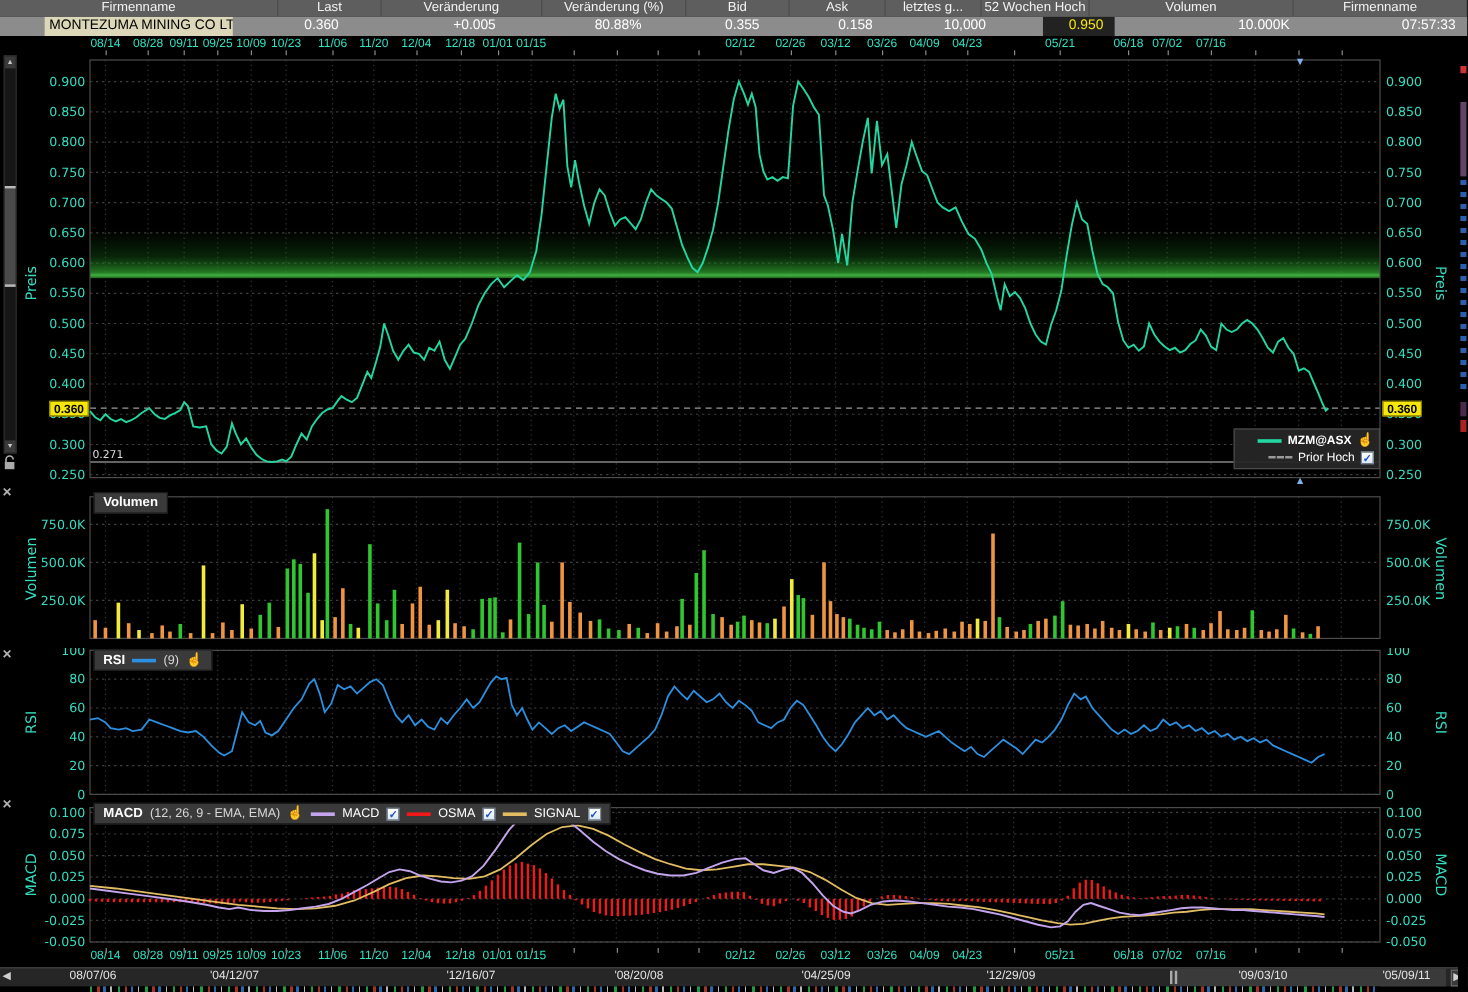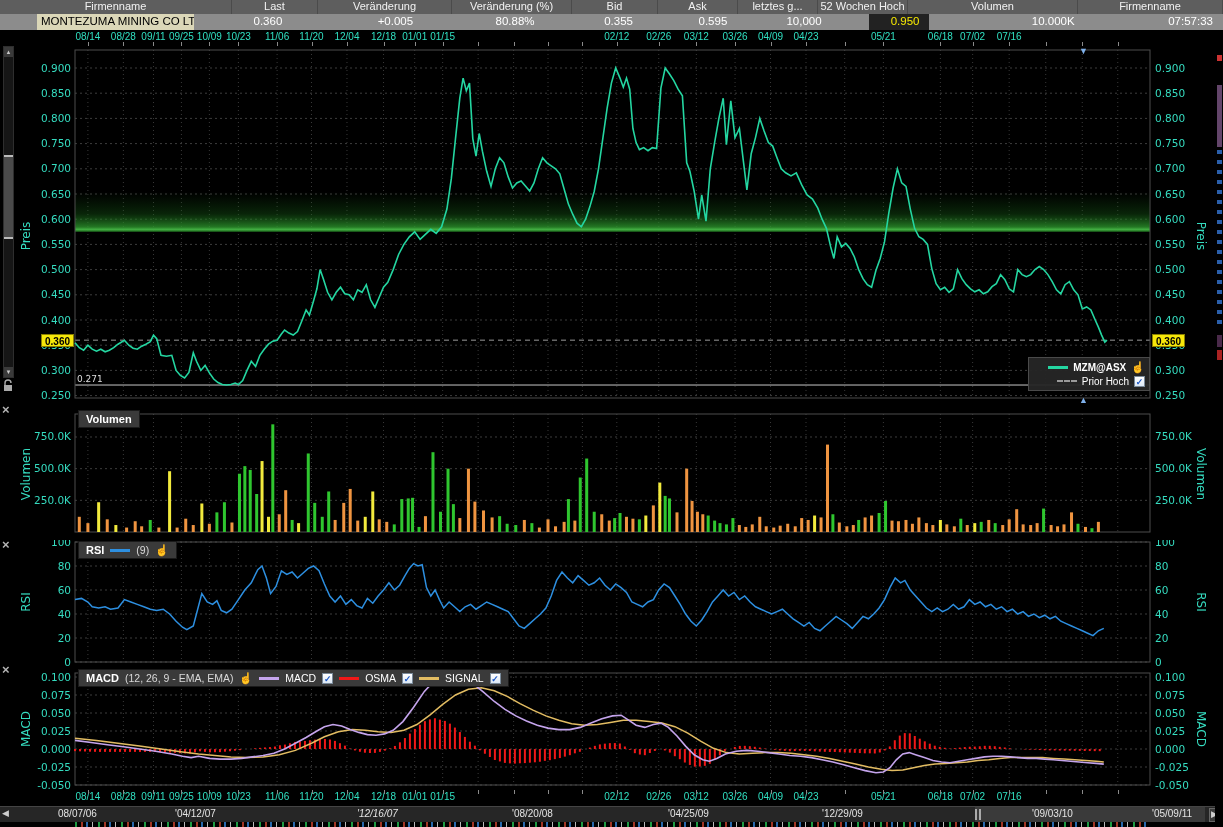--- a/index.html
+++ b/index.html
@@ -87,21 +87,21 @@
       <div class="qc" style="width: 90px;">52 Wochen Hoch</div>
       <div class="qc" style="width: 170px;">Volumen</div>
       <div class="qc" style="width: 145px;">Firmenname</div>
     </div>
   <div id="q-values">
       <div class="qv name" style="width: 232px;"><span>MONTEZUMA MINING CO LTD</span></div>
       <div class="qv " style="width: 86px;">0.360</div>
       <div class="qv " style="width: 134px;">+0.005</div>
       <div class="qv " style="width: 120px;">80.88%</div>
       <div class="qv " style="width: 86px;">0.355</div>
-      <div class="qv " style="width: 80px;">0.595</div>
+      <div class="qv " style="width: 80px;">0.158</div>
       <div class="qv " style="width: 80px;">10,000</div>
       <div class="qv high" style="width: 90px;"><span>0.950</span></div>
       <div class="qv " style="width: 170px;">10.000K</div>
       <div class="qv " style="width: 145px;">07:57:33</div>
     </div>
 
   <div class="daterow" id="dates-top" style="top:30px">
       <span class="dl" style="left: 87.9px;">08/14</span>
       <span class="dl" style="left: 123.375px;">08/28</span>
       <span class="dl" style="left: 153.475px;">09/11</span>
@@ -865,21 +865,21 @@
   <div class="tri" style="left:1079px;top:47px">▼</div>
   <div class="tri" style="left:1079px;top:396px">▲</div>
 
   <div id="nav">
     <div id="nav-thumb"></div>
     <div id="nav-grip"></div>
     <span class="nava" id="nav-prev">◀</span>
     <span class="nava" id="nav-next">▶</span>
   <span class="nl" style="left: 14px; padding-left: 44px;">08/07/06</span>
       <span class="nl" style="left: 175px;">'04/12/07</span>
-      <span class="nl" style="left: 357px; font-style: italic;">'12/16/07</span>
+      <span class="nl" style="left: 372px;">'12/16/07</span>
       <span class="nl" style="left: 512px;">'08/20/08</span>
       <span class="nl" style="left: 668px;">'04/25/09</span>
       <span class="nl" style="left: 822px;">'12/29/09</span>
       <span class="nl" style="left: 1032px;">'09/03/10</span>
       <span class="nl" style="left: 1152px;">'05/09/11</span>
     </div>
   <div id="ministrip"></div>
 
   <div id="rstrip">
     <div class="ri" style="top:25px;height:6px;background:#c33"></div>

